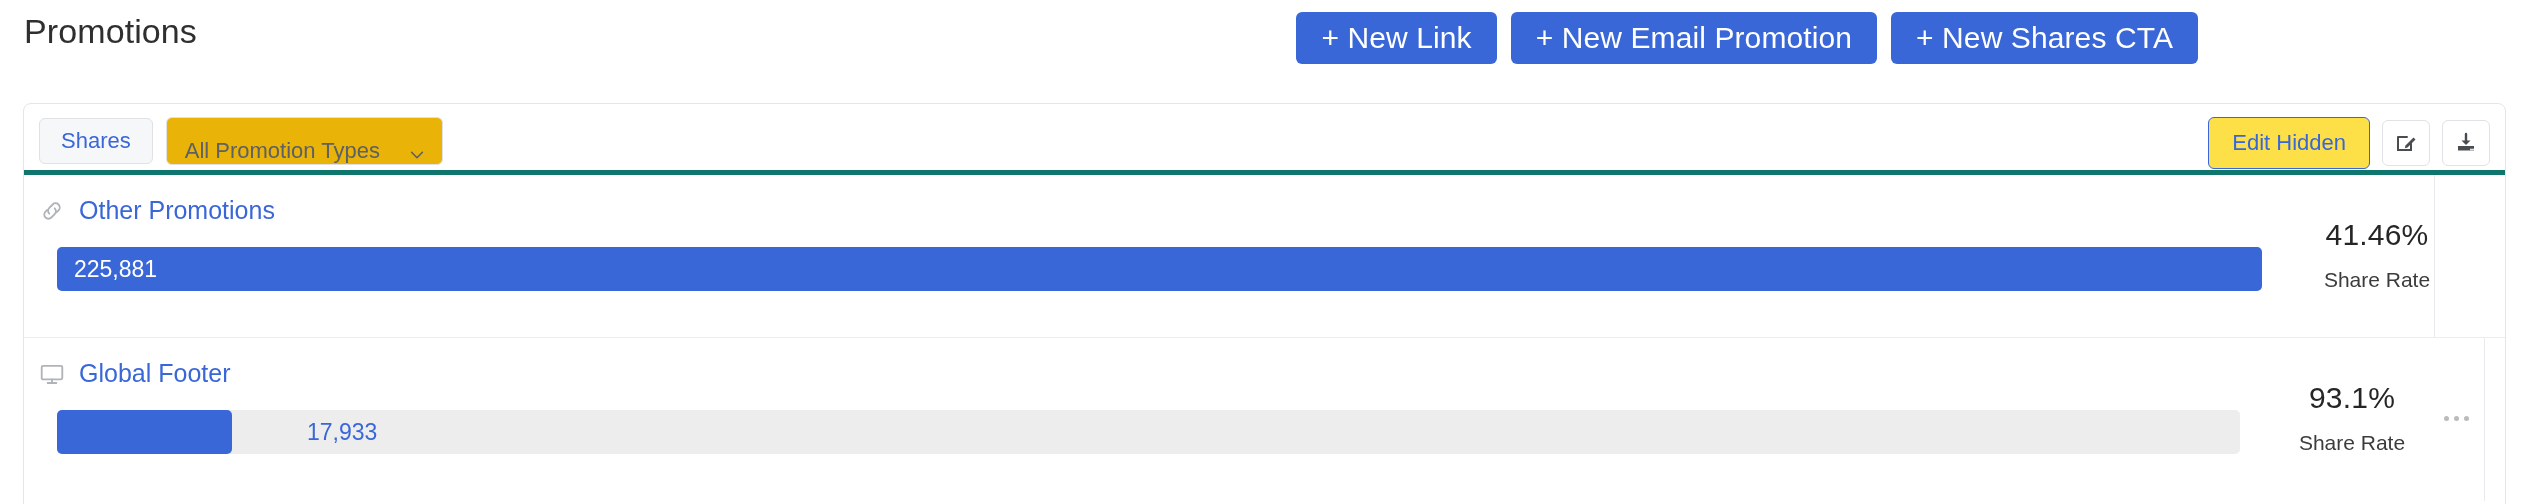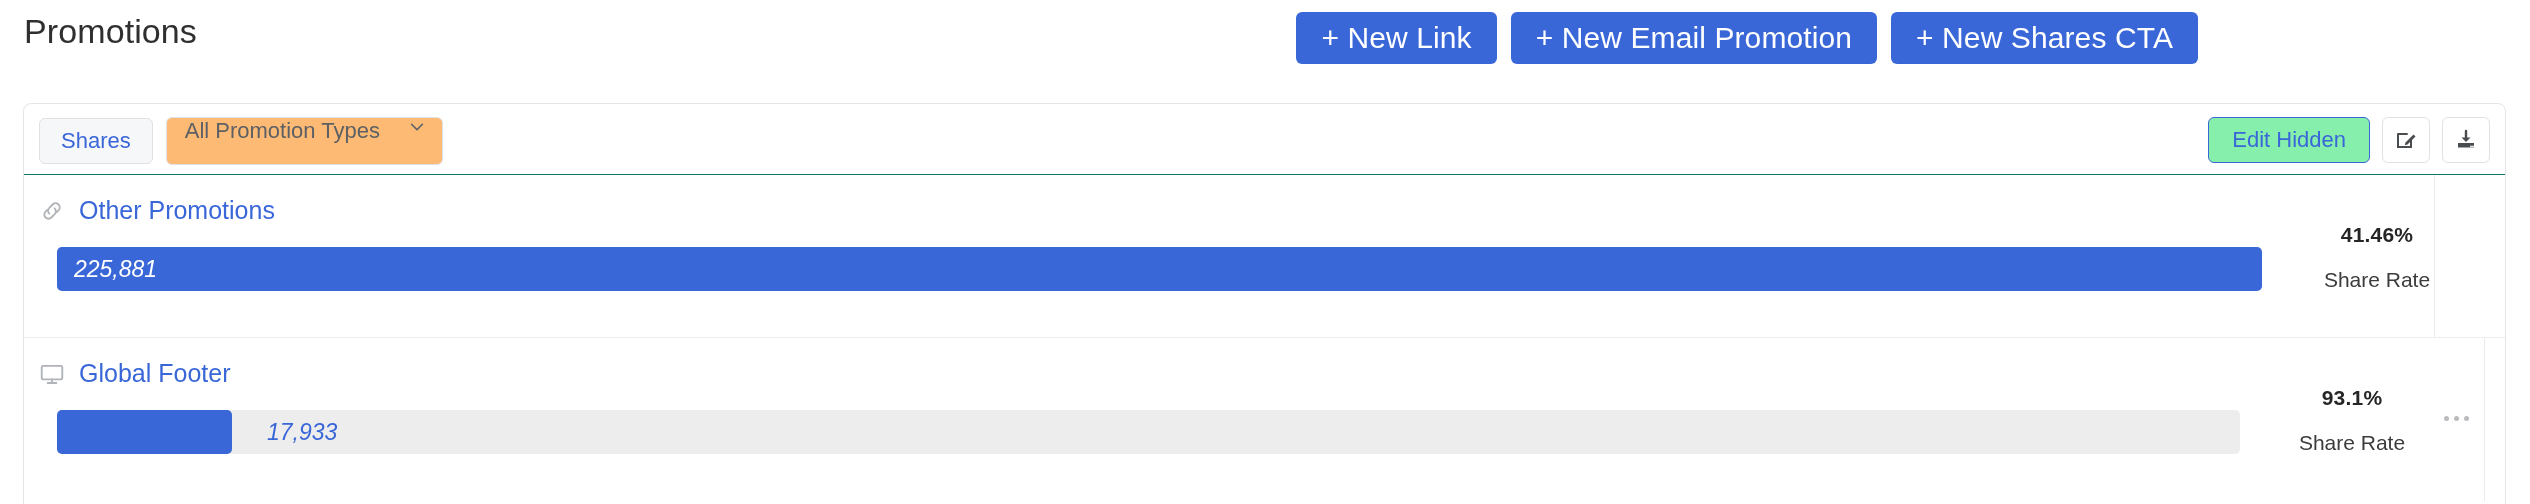--- a/index.html
+++ b/index.html
@@ -65,21 +65,21 @@
     border: 1px solid #e3e5e8;
     border-radius: 8px;
     box-sizing: border-box;
     overflow: hidden;
   }
 
   
   .toolbar {
     position: relative;
     height: 71px;
-    border-bottom: 1px solid #0f766e;
+    border-bottom: 5px solid #0f766e;
     box-sizing: border-box;
   }
   .toolbar-left {
     position: absolute;
     left: 15px;
     top: 13px;
     display: flex;
     gap: 13px;
     align-items: center;
   }
@@ -89,27 +89,27 @@
     border-radius: 6px;
     height: 46px;
     padding: 0 21px;
     font-size: 22px;
     color: #3A67D8;
     font-family: "Liberation Sans", sans-serif;
     cursor: pointer;
     white-space: nowrap;
   }
   .select-box {
-    background: #fdba74;
+    background: #eab308;
     border: 1px solid #dfe1e4;
     border-radius: 6px;
     height: 46px;
     padding: 0 16px 0 18px;
     display: flex;
-    align-items: flex-start;
+    align-items: flex-end;
     gap: 28px;
     cursor: pointer;
   }
   .select-label {
     font-size: 22px;
     color: #5d6064;
     white-space: nowrap;
   }
   .chev {
     width: 18px; height: 18px;
@@ -117,24 +117,24 @@
   }
   .toolbar-right {
     position: absolute;
     right: 15px;
     top: 13px;
     display: flex;
     gap: 12px;
     align-items: center;
   }
   .btn-outline {
-    background: #86efac;
+    background: #fde047;
     border: 1px solid #3A67D8;
     border-radius: 6px;
-    height: 46px;
+    height: 52px;
     padding: 0 23px;
     font-size: 22px;
     color: #3A67D8;
     font-family: "Liberation Sans", sans-serif;
     cursor: pointer;
     white-space: nowrap;
   }
   .icon-btn {
     background: #ffffff;
     border: 1px solid #e0e2e5;
@@ -176,21 +176,20 @@
     color: #3A67D8;
     white-space: nowrap;
     text-align: right;
   }
 
   .bar-wrap {
     position: absolute;
     left: 33px;
     top: 72px;
     height: 48px;
-    font-style: italic;
   }
   .bar-track {
     position: absolute;
     left: 0; top: 0;
     height: 44px;
     background: #ededed;
     border-radius: 5px;
   }
   .bar-fill {
     position: absolute;
@@ -210,31 +209,32 @@
     white-space: nowrap;
   }
   .bar-value-outside {
     position: absolute;
     top: 0;
     height: 44px;
     line-height: 44px;
     font-size: 23px;
     color: #3A67D8;
     white-space: nowrap;
+    margin-left: 40px;
   }
 
   .stat {
     position: absolute;
     text-align: center;
     width: 200px;
   }
   .stat-value {
-    font-size: 21px;
+    font-size: 30px;
     color: #262626;
-    font-weight: 700;
+    font-weight: 400;
     line-height: 36px;
     letter-spacing: 0.2px;
   }
   .stat-label {
     font-size: 21px;
     color: #3c3c3c;
     line-height: 30px;
     margin-top: 12px;
   }
 

